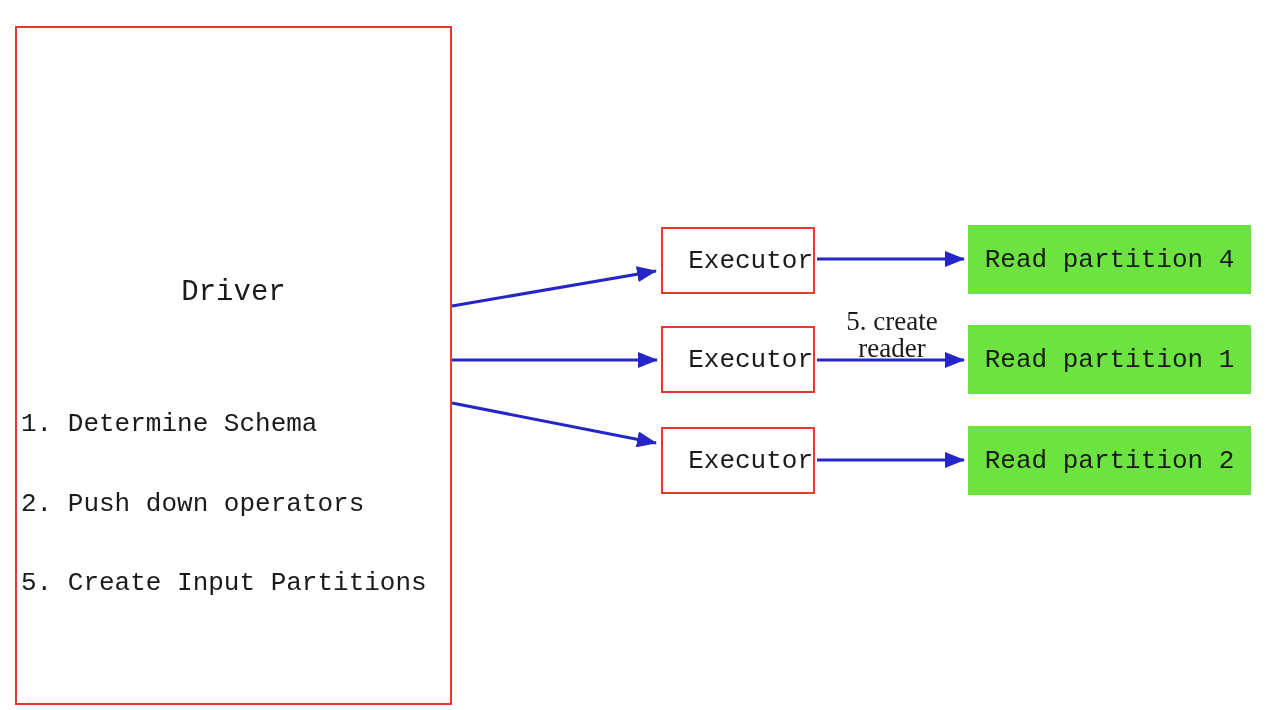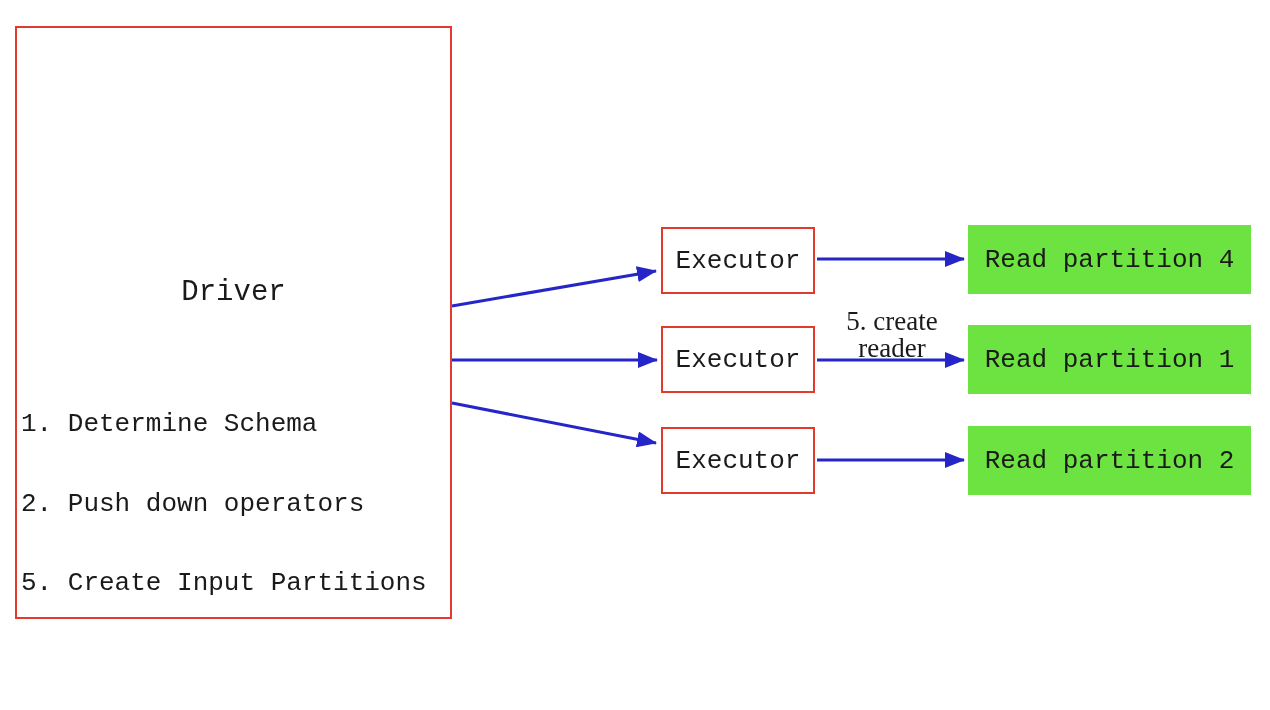--- a/index.html
+++ b/index.html
@@ -16,35 +16,35 @@
     background:var(--background);
     overflow:hidden;
     font-family:"Liberation Mono","DejaVu Sans Mono",monospace;
     color:var(--text);
   }
   .arrow-layer{position:absolute;left:0;top:0;width:1270px;height:710px;}
   .arrow-layer line{stroke:var(--arrow);stroke-width:3;}
   #arrowhead path{fill:var(--arrow);}
 
   .driver-box{
-    position:absolute;left:15px;top:26px;width:437px;height:593px;
+    position:absolute;left:15px;top:26px;width:437px;height:679px;
     border:2px solid var(--box-border);box-sizing:border-box;background:var(--background);
   }
   .driver-title{
     position:absolute;left:0;top:249px;width:100%;
     text-align:center;font-size:29px;line-height:32px;
   }
   .driver-steps{
     position:absolute;left:4px;top:330px;
     font-size:26px;line-height:26.5px;white-space:pre;
   }
   .executor-box{
     position:absolute;left:661px;width:154px;height:67px;
     border:2px solid var(--box-border);box-sizing:border-box;background:var(--background);
-    display:flex;align-items:center;justify-content:center;
+    display:flex;align-items:center;justify-content:flex-end;
     font-size:26px;
   }
   .executor-1{top:227px;}
   .executor-2{top:326px;}
   .executor-3{top:427px;}
   .partition-box{
     position:absolute;left:968px;width:283px;height:69px;
     background:var(--partition-fill);
     display:flex;align-items:center;justify-content:center;
     font-size:26px;

